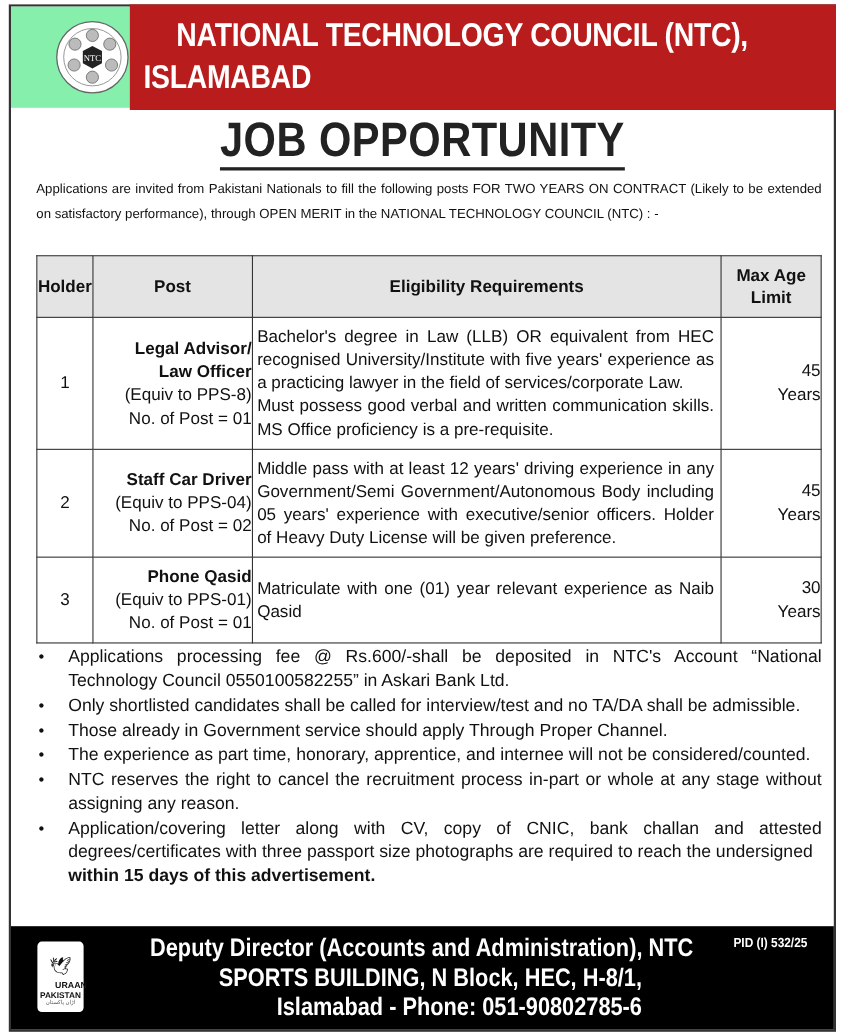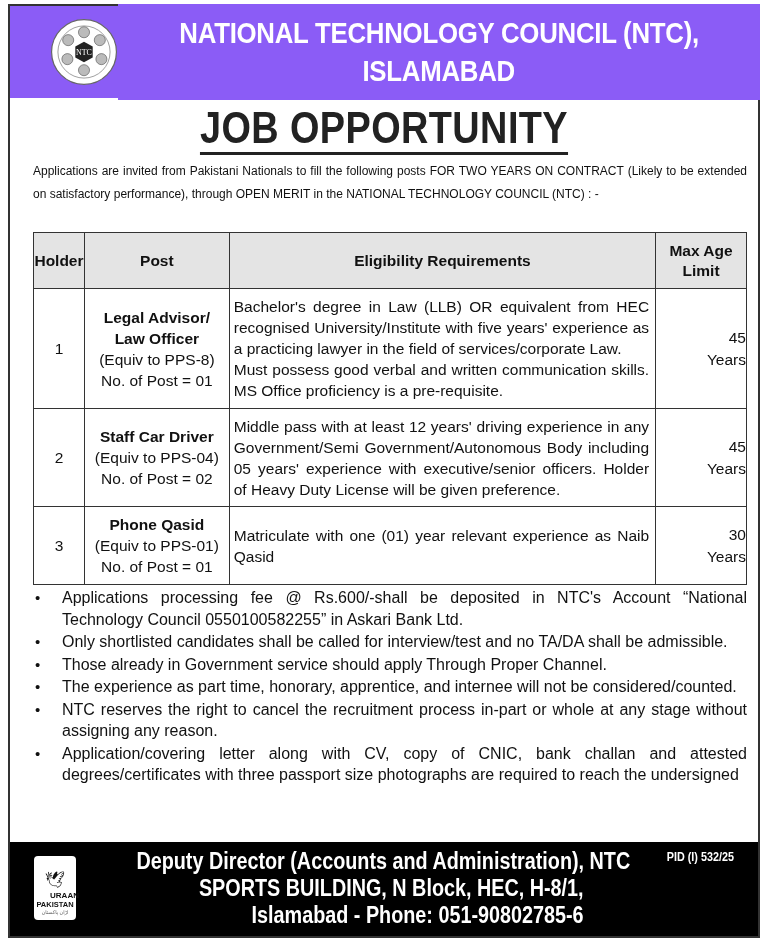--- a/index.html
+++ b/index.html
@@ -3,36 +3,36 @@
   <meta charset="utf-8">
   <style>
     * { box-sizing: border-box; margin: 0; padding: 0; }
     html, body { width: 768px; height: 942px; background: #ffffff; overflow: hidden; }
     body { font-family: "Liberation Sans", sans-serif; color: #111; position: relative; }
 
     .frame { position: absolute; left: 8px; top: 4px; width: 752px; height: 934px; border: 2px solid #333; background: #fff; }
 
     
     .header { position: absolute; left: 8px; top: 4px; width: 752px; height: 96px; }
-    .logo-box { position: absolute; left: 2px; top: 2px; width: 108px; height: 92px; background: #8b5cf6; display: flex; align-items: center; justify-content: center; padding-left: 40px; }
-    .title-bar { position: absolute; left: 110px; top: 0; width: 642px; height: 96px; background: #8b5cf6; color: #fff; display: flex; flex-direction: column; align-items: center; justify-content: center; }
+    .logo-box { position: absolute; left: 2px; top: 2px; width: 108px; height: 92px; background: #86efac; display: flex; align-items: center; justify-content: center; padding-left: 40px; }
+    .title-bar { position: absolute; left: 110px; top: 0; width: 642px; height: 96px; background: #b91c1c; color: #fff; display: flex; flex-direction: column; align-items: flex-start; justify-content: center; }
     .title-line { font-weight: bold; font-size: 30px; line-height: 38px; letter-spacing: -0.3px; transform: scaleX(0.86); white-space: nowrap; }
 
     .job-title { position: absolute; left: 0; top: 104px; width: 768px; text-align: center; }
     .job-title span { display: inline-block; font-weight: bold; font-size: 44px; line-height: 48px; border-bottom: 3px solid #222; padding-bottom: 0px; transform: scaleX(0.86); letter-spacing: 0.5px; color: #222; }
 
     .intro { position: absolute; left: 33px; top: 160px; width: 714px; font-size: 12px; line-height: 23px; text-align: justify; text-align-last: left; }
     .intro p { transform-origin: left; }
 
     
     table.posts { position: absolute; left: 33px; top: 232px; width: 714px; border-collapse: collapse; font-size: 15.5px; }
     table.posts th, table.posts td { border: 1.5px solid #333; vertical-align: middle; }
     table.posts th { background: #e4e4e4; font-weight: bold; text-align: center; height: 56px; line-height: 20px; }
     .c-serial { width: 51px; text-align: center; }
-    .c-post { width: 145px; text-align: center; line-height: 21px; }
+    .c-post { width: 145px; text-align: right; line-height: 21px; }
     .c-elig { width: 427px; text-align: justify; padding: 2px 6px 2px 4px; line-height: 21px; }
     .c-age { width: 91px; text-align: right; line-height: 22px; }
     .post-title { font-weight: bold; display: block; }
     .post-line { display: block; }
     tr.r1 td { height: 120px; }
     tr.r2 td { height: 98px; }
     tr.r3 td { height: 78px; }
 
     
     ul.notes { position: absolute; left: 33px; top: 587px; width: 714px; list-style: none; font-size: 16px; line-height: 21.5px; }
@@ -147,20 +147,21 @@
 </table>
 
 <ul class="notes">
   <li>Applications processing fee @ Rs.600/-shall be deposited in NTC's Account “National Technology Council 0550100582255” in Askari Bank Ltd.</li>
   <li>Only shortlisted candidates shall be called for interview/test and no TA/DA shall be admissible.</li>
   <li>Those already in Government service should apply Through Proper Channel.</li>
   <li>The experience as part time, honorary, apprentice, and internee will not be considered/counted.</li>
   <li>NTC reserves the right to cancel the recruitment process in-part or whole at any stage without assigning any reason.</li>
   <li>
     <span>Application/covering letter along with CV, copy of CNIC, bank challan and attested degrees/certificates with three passport size photographs are required to reach the undersigned</span>
+    <span class="bold-tail" style="display:block">within 15 days of this advertisement.</span>
   </li>
 </ul>
 
 <div class="footer">
   <div class="uraan">
     <span class="bird">🕊</span>
     <span class="u1">URAAN</span>
     <span class="u2">PAKISTAN</span>
     <span class="u3">اڑان پاکستان</span>
   </div>

